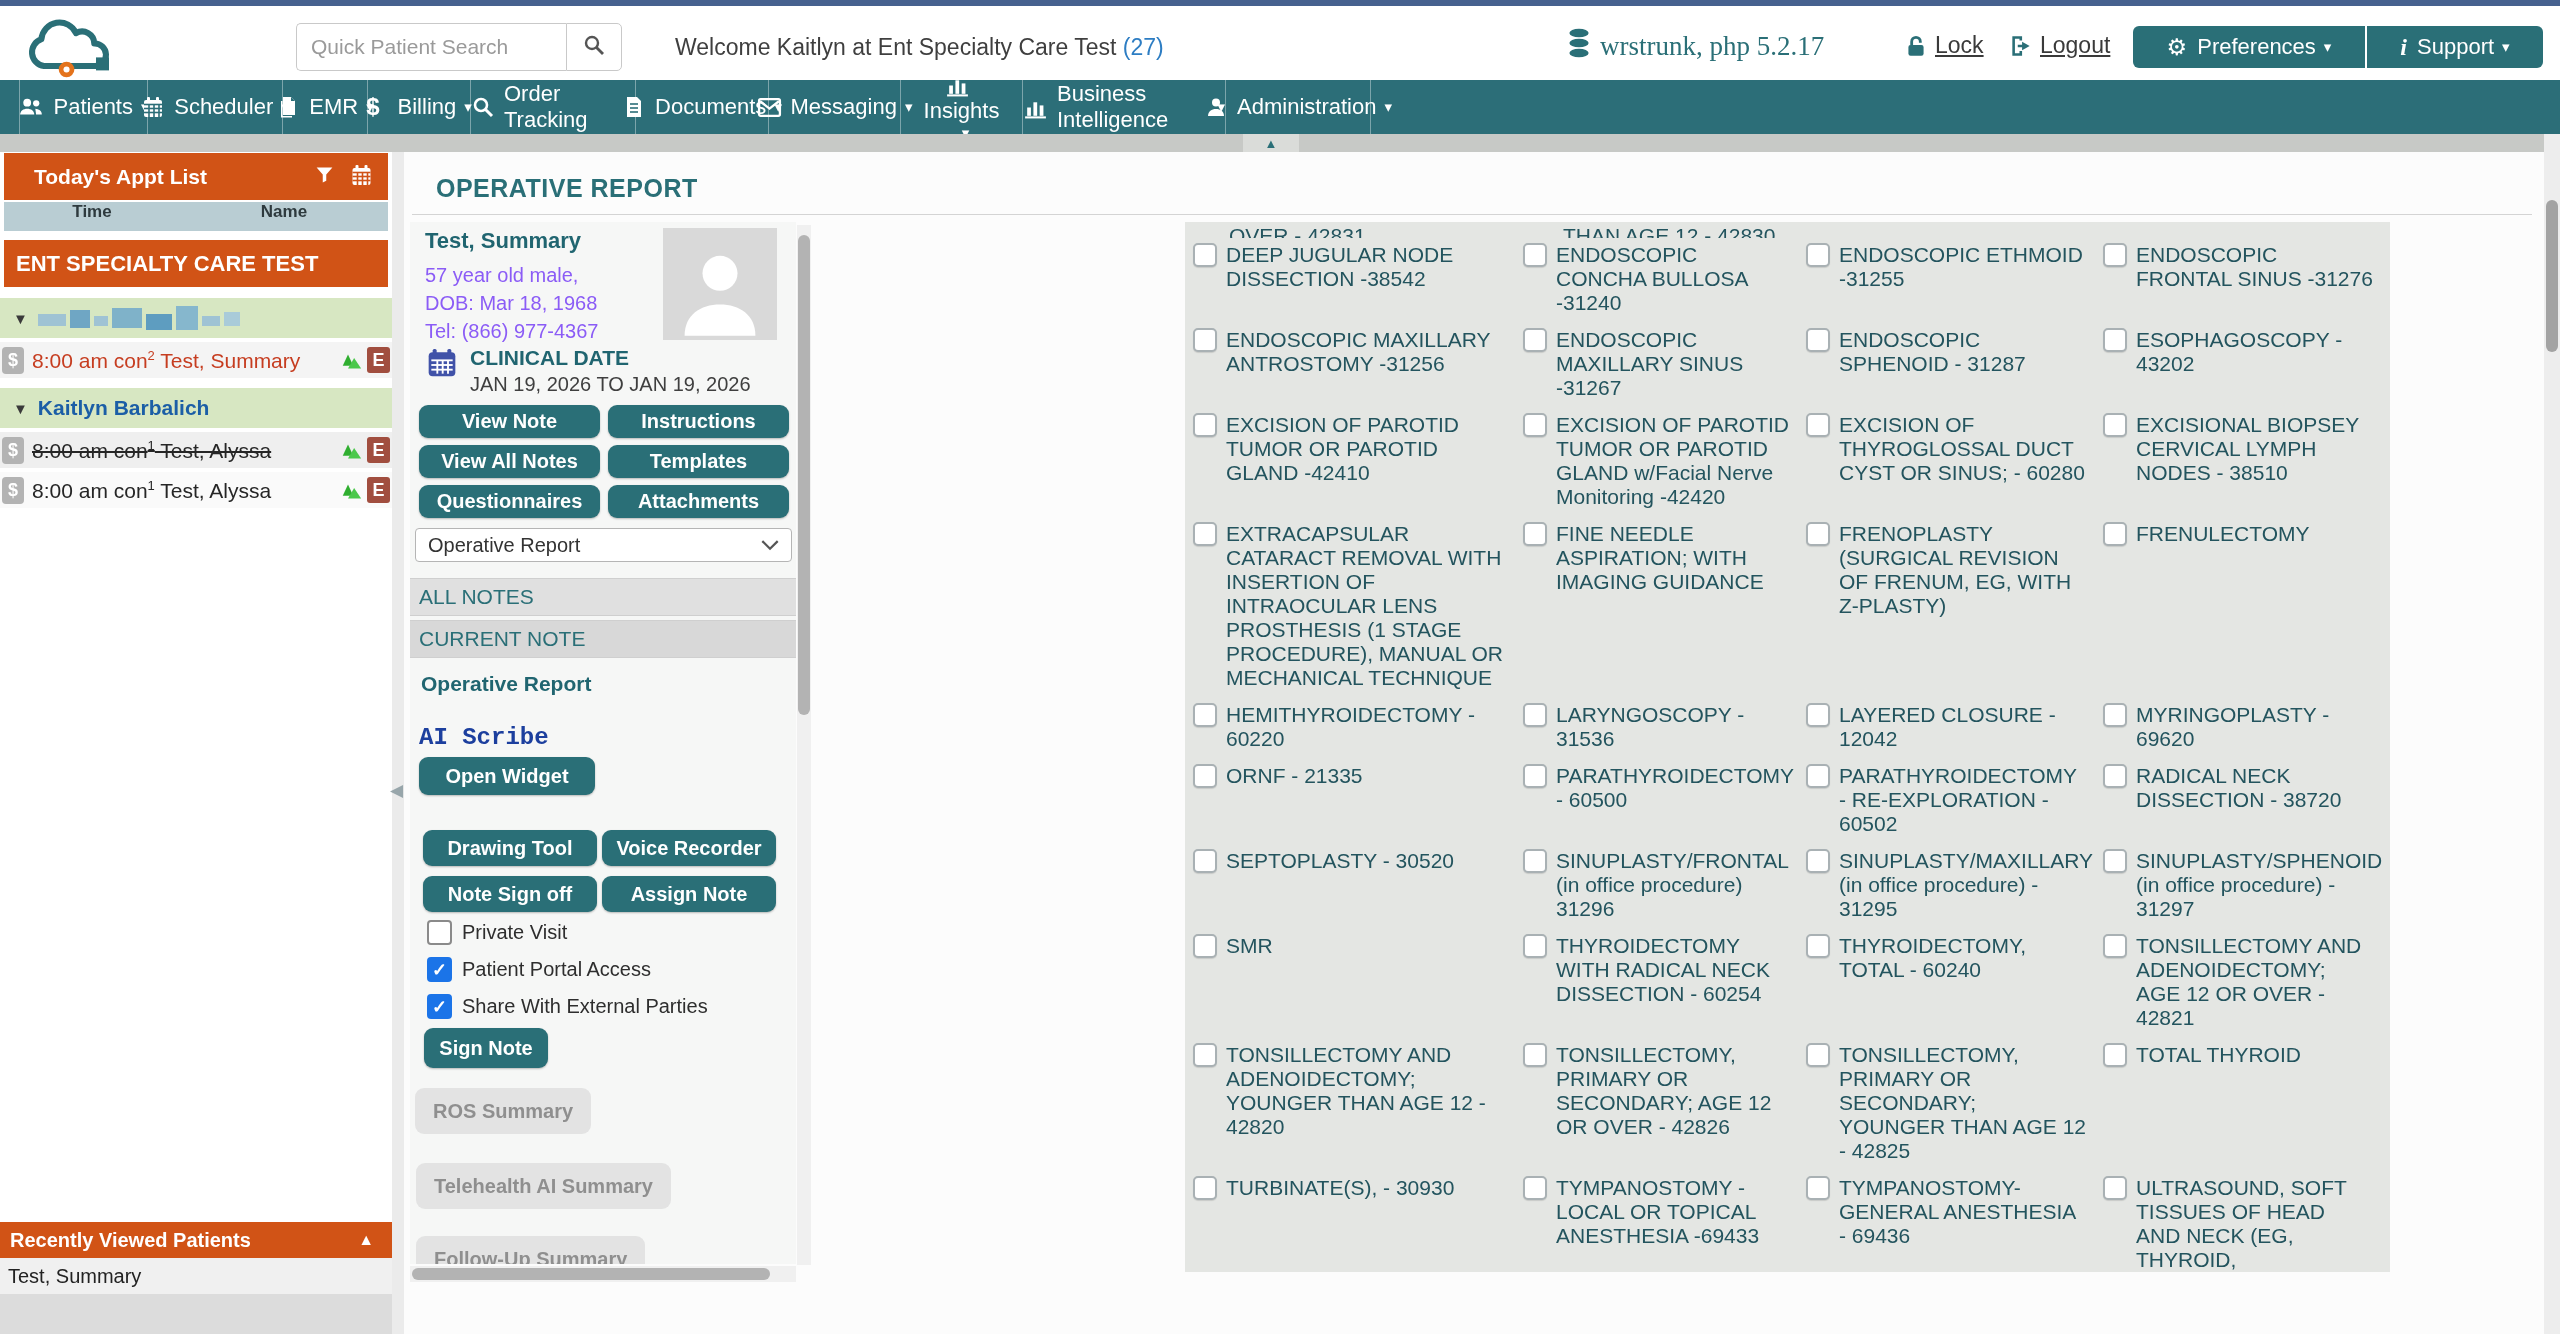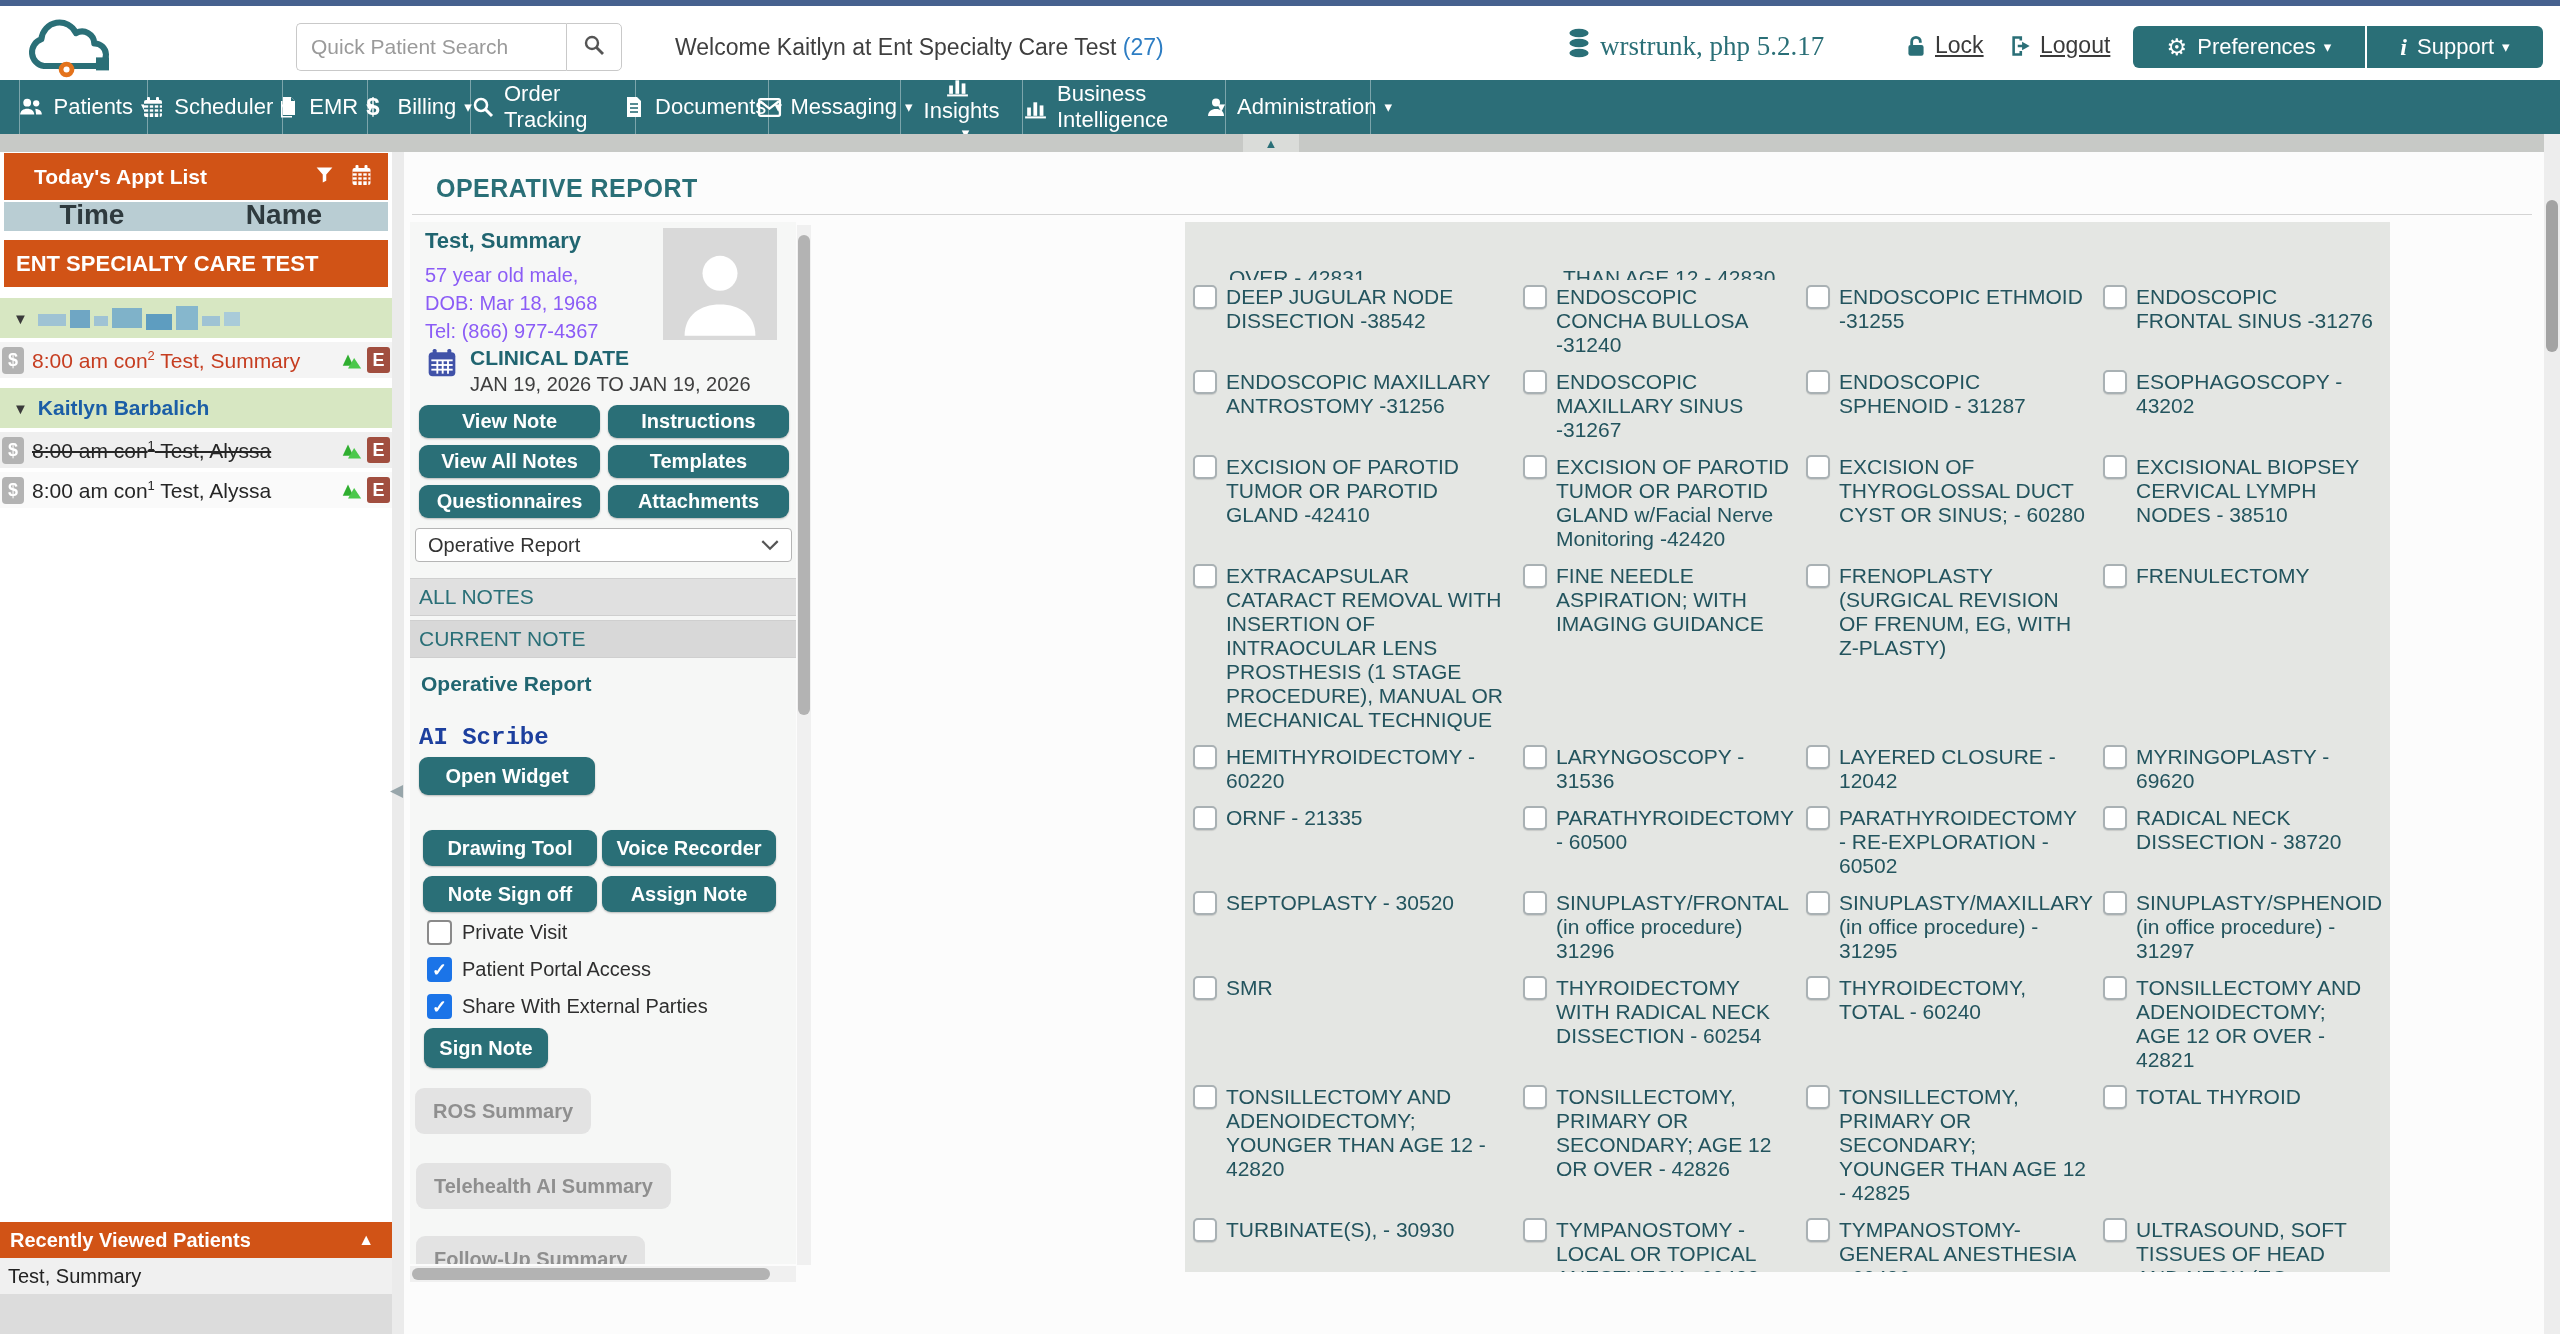--- a/index.html
+++ b/index.html
@@ -48,21 +48,21 @@
                   display:flex; align-items:center; justify-content:center; color:#2a6f77;
                   font-size:13px; cursor:pointer; }
 
   
   .sidebar { position:absolute; left:0; top:152px; width:392px; height:1182px; background:#fff; }
   .appt-header { position:absolute; left:4px; top:1px; width:384px; height:47px; background:#d15316;
                  color:#fff; display:flex; align-items:center; }
   .appt-header .t { font-size:21px; font-weight:bold; margin-left:30px; }
   .appt-header .icons { margin-left:auto; margin-right:14px; display:flex; align-items:center; gap:14px; }
   .appt-cols { position:absolute; left:4px; top:50px; width:384px; height:29px; background:#b9cdd3;
-               display:flex; align-items:flex-end; font-size:28px; font-weight:bold; color:#2e3a3e; }
+               display:flex; align-items:flex-start; font-size:17px; font-weight:bold; color:#2e3a3e; }
   .appt-cols .c1 { width:176px; text-align:center; }
   .appt-cols .c2 { flex:1; text-align:center; }
   .practice-banner { position:absolute; left:4px; top:88px; width:384px; height:47px; background:#d15316;
                      color:#fff; font-size:22px; font-weight:bold; display:flex; align-items:center; padding-left:12px; }
   .appt-rows { position:absolute; left:0; top:146px; width:392px; }
   .grp-row { height:40px; background:#d7e7c2; display:flex; align-items:center; cursor:pointer; }
   .grp-row .arrow { color:#3a3a3a; font-size:15px; margin-left:13px; }
   .grp-row .gname { color:#1b5ea6; font-size:21px; font-weight:bold; margin-left:10px; }
   .appt-row { height:36px; display:flex; align-items:center; cursor:pointer; }
   .badge-dollar { width:22px; height:27px; background:#b3b3b3; border-radius:4px; color:#fff;
@@ -130,21 +130,21 @@
              font-size:20px; font-weight:bold; font-family:"Liberation Sans", sans-serif;
              display:flex; align-items:center; justify-content:center; padding:0 18px; height:46px; }
   .mid-vscroll { position:absolute; left:393px; top:73px; width:14px; height:1040px; background:#f0f0f0; }
   .mid-vscroll .thumb { position:absolute; left:1px; top:10px; width:12px; height:480px; background:#b3b3b3; border-radius:7px; }
   .mid-hscroll { position:absolute; left:6px; top:1114px; width:386px; height:16px; background:#f0f0f0; }
   .mid-hscroll .thumb { position:absolute; left:2px; top:2px; width:358px; height:12px; background:#b3b3b3; border-radius:8px; }
 
   
   .proc-wrap { position:absolute; left:781px; top:70px; width:1205px; height:1050px;
                background:#e4e6e3; overflow:hidden; padding-left:8px; }
-  .clip-row { position:relative; height:16px; overflow:hidden;margin-top:42px; }
+  .clip-row { position:relative; height:16px; overflow:hidden; }
   .clip-row span { position:absolute; top:2px; font-size:21px; color:#23545e; white-space:nowrap; }
   .clip-c1 { left:36px; }
   .clip-c2 { left:370px; }
   .proc-grid { display:grid; grid-template-columns:330px 283px 297px 287px; row-gap:13px; padding-top:5px; }
   .proc-cell { display:flex; align-items:flex-start; padding-right:16px; }
   .proc-chk { width:24px; height:24px; background:#fff; border:2px solid #a9b1b4; border-radius:5px;
               margin-right:9px; flex-shrink:0; cursor:pointer; box-shadow:0 1px 1px rgba(0,0,0,.12); }
   .proc-label { font-size:21px; color:#23545e; line-height:24px; cursor:pointer; }
 
   

